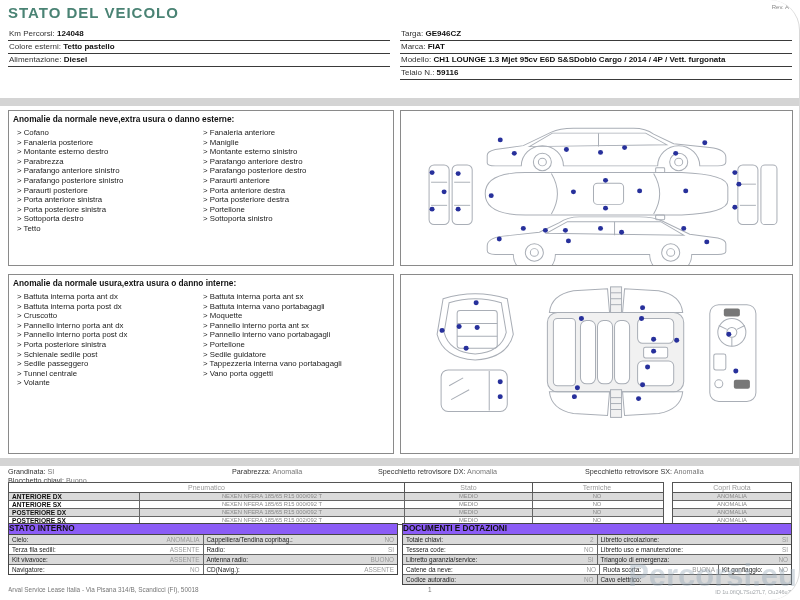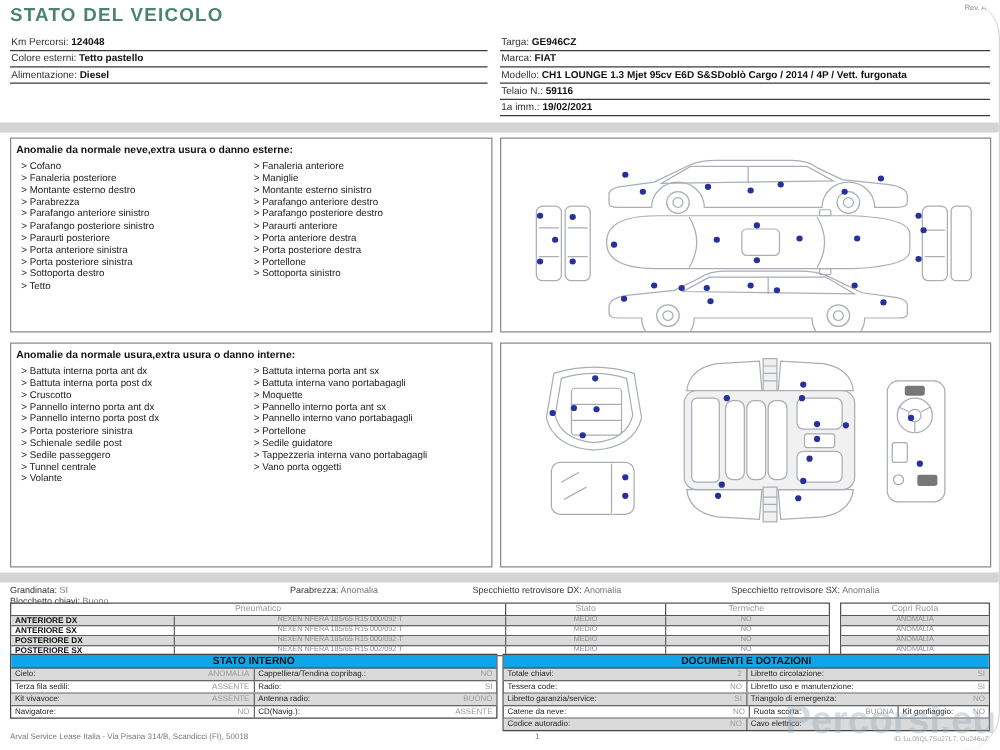--- a/index.html
+++ b/index.html
@@ -51,21 +51,21 @@
   .trow .tp{font-size:6.6px;font-weight:bold;color:#111;padding-left:3px;text-align:left;}
   .trow .ts,.trow .tt,.trow .tm{font-size:5.8px;color:#8a8a8a;text-align:center;}
   .shade{background:#dadada;}
   .chead{font-size:7px;color:#999;text-align:center;line-height:9px;height:9px;border-bottom:1px solid #555;}
   .crow{height:7px;line-height:7px;font-size:5.8px;color:#8a8a8a;text-align:center;border-bottom:1px solid #666;}
   .crow:last-child{border-bottom:none;}
   
   .kvtable{position:absolute;top:523px;border:1px solid #444;box-sizing:border-box;background:#fff;}
   .kvtable.lt{left:8px;width:390px;}
   .kvtable.rt{left:402px;width:390px;}
-  .kvt-head{background:#0ea5e9;font-size:8.2px;font-weight:bold;color:#111;text-align:center;
+  .kvt-head{background:#8b5cf6;font-size:8.2px;font-weight:bold;color:#111;
             line-height:10px;height:10px;border-bottom:1px solid #444;}
   .kv-row{display:flex;border-bottom:1px solid #666;height:9px;}
   .kv-row:last-child{border-bottom:none;}
   .kv-cell{flex:1;display:flex;justify-content:space-between;align-items:center;
            padding:0 3px;border-right:1px solid #666;overflow:hidden;}
   .kv-cell:last-child{border-right:none;}
   .kv-cell .kk{font-size:6.4px;color:#222;white-space:nowrap;}
   .kv-cell .vv{font-size:6.4px;color:#9a9a9a;white-space:nowrap;}
   .kv-row.t3 .kv-cell:nth-child(1){flex:0 0 190px;}
   .kv-row.t3 .kv-cell:nth-child(2){flex:0 0 112px;}
@@ -89,21 +89,20 @@
     <div class="kvline"><span class="k">Km Percorsi:</span> <span class="v">124048</span></div>
     <div class="kvline"><span class="k">Colore esterni:</span> <span class="v">Tetto pastello</span></div>
     <div class="kvline"><span class="k">Alimentazione:</span> <span class="v">Diesel</span></div>
   </div>
 
   <div class="hdr hdr-right">
     <div class="kvline"><span class="k">Targa:</span> <span class="v">GE946CZ</span></div>
     <div class="kvline"><span class="k">Marca:</span> <span class="v">FIAT</span></div>
     <div class="kvline"><span class="k">Modello:</span> <span class="v">CH1 LOUNGE 1.3 Mjet 95cv E6D S&amp;SDoblò Cargo / 2014 / 4P / Vett. furgonata</span></div>
     <div class="kvline"><span class="k">Telaio N.:</span> <span class="v">59116</span></div>
-    <div class="kvline"><span class="k">1a imm.:</span> <span class="v">19/02/2021</span></div>
   </div>
 
   <div class="band band1"></div>
 
   <div class="box ext-list">
     <div class="list-head">Anomalie da normale neve,extra usura o danno esterne:</div>
     <div class="cols">
       <div class="col">
           <div class="anom-item">&gt; Cofano</div>
           <div class="anom-item">&gt; Fanaleria posteriore</div>

